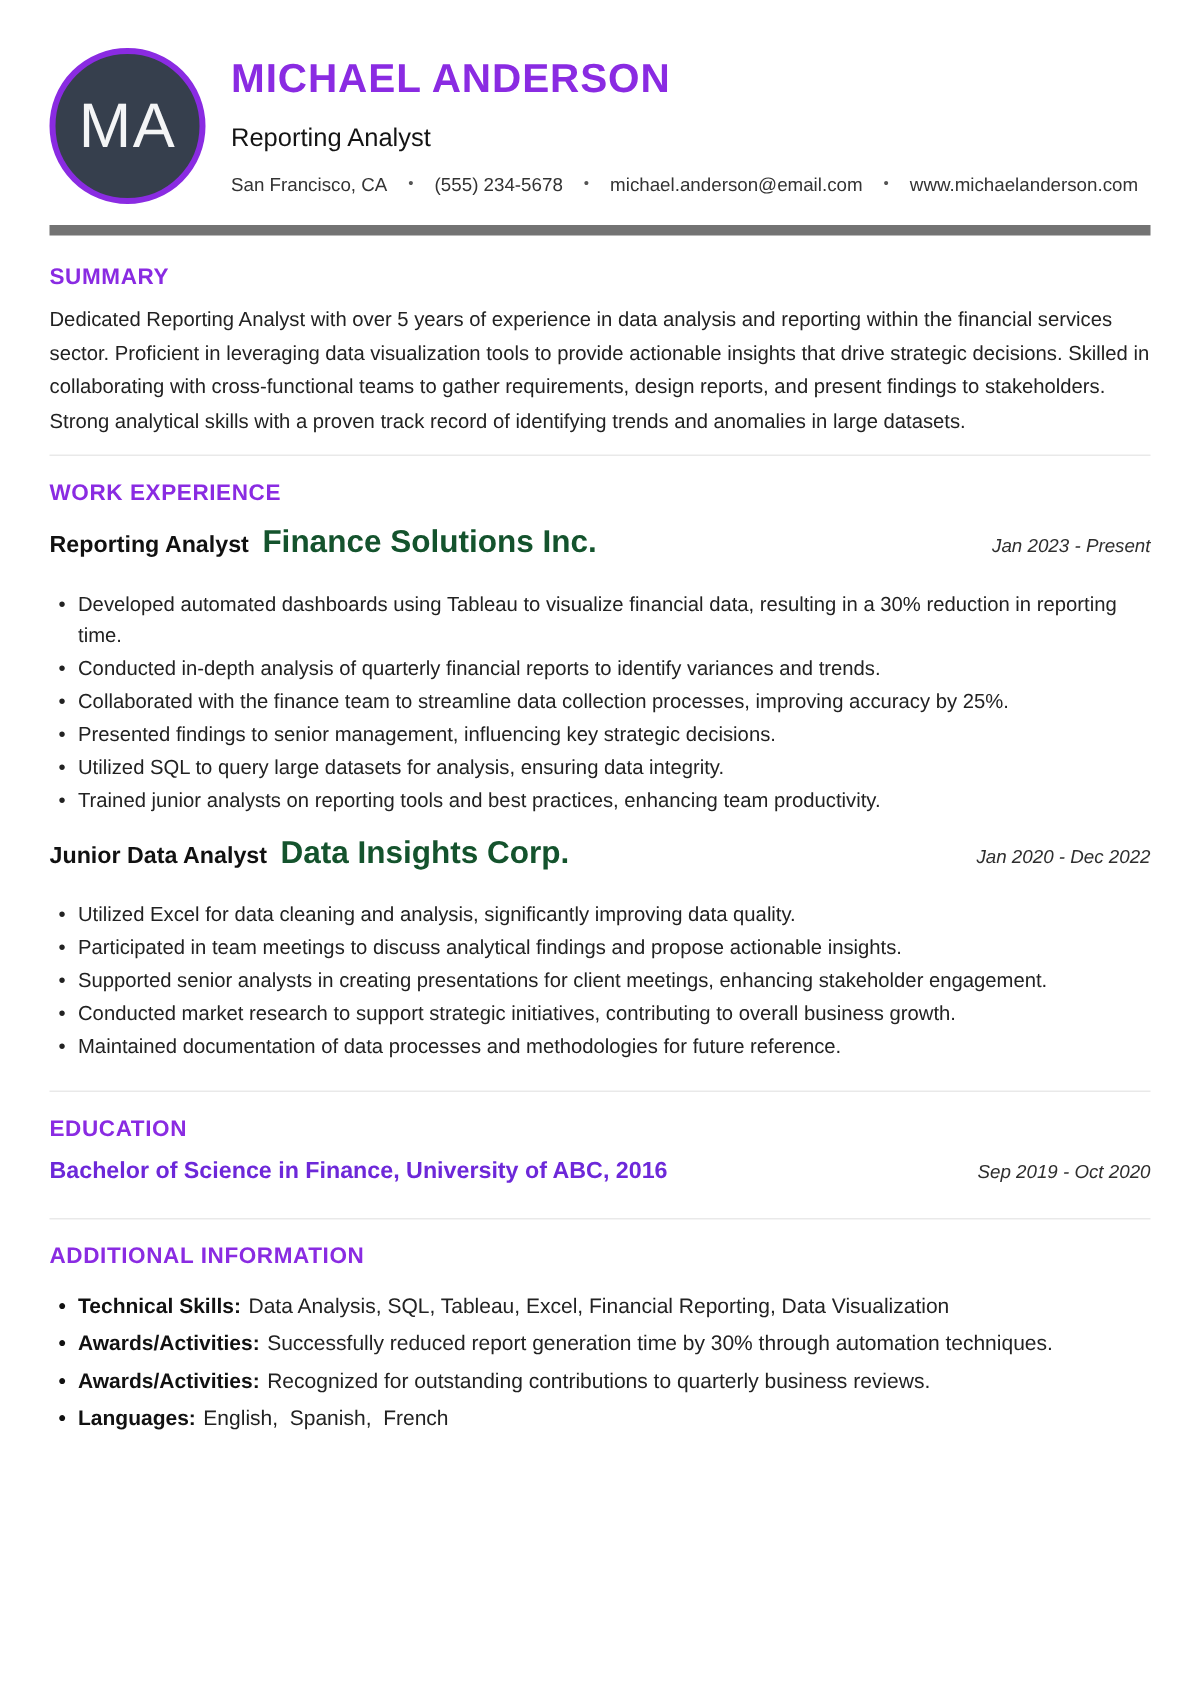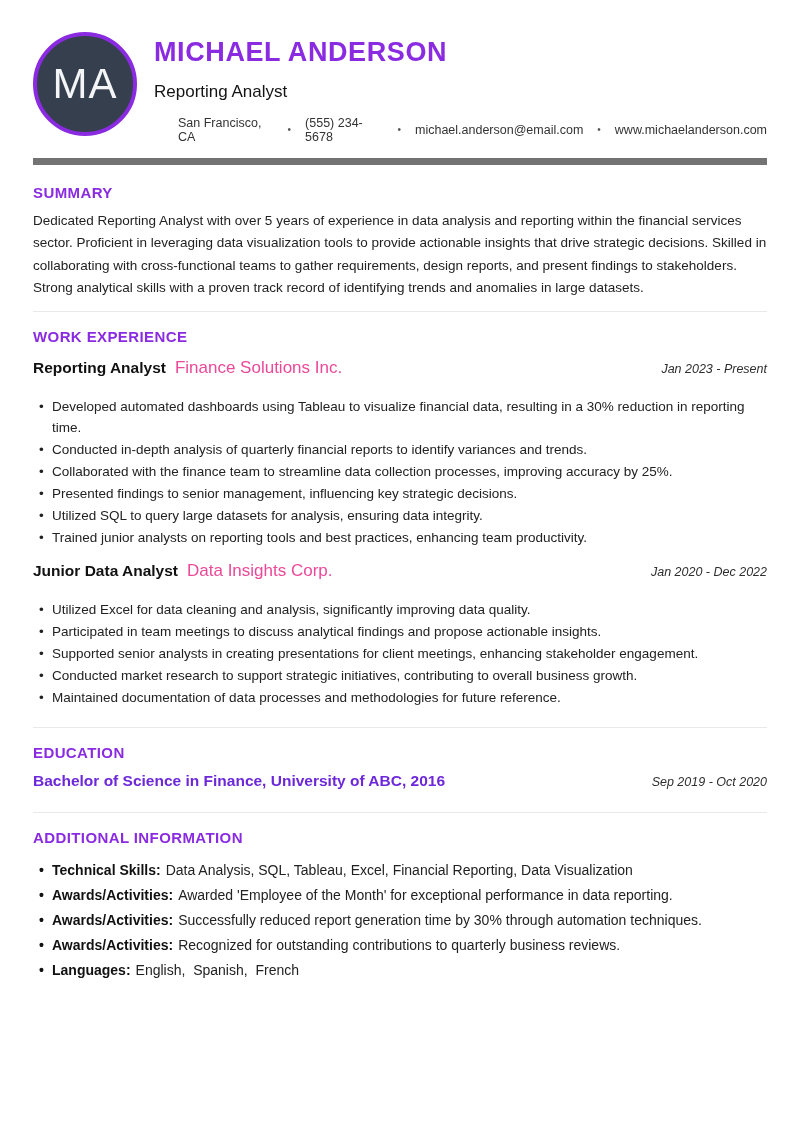--- a/index.html
+++ b/index.html
@@ -33,21 +33,21 @@
   .person-name {
     color: #8a2be2;
     font-size: 27px; font-weight: 800; letter-spacing: 0.6px;
     line-height: 1.1;
   }
   .person-title {
     margin-top: 14px;
     font-size: 17px; color: #141414; font-weight: 400;
   }
   .contact-row {
-    margin-top: 14px; margin-left: 24px;
+    margin-top: 14px; margin-left: 0;
     display: flex; align-items: center; gap: 14px;
     font-size: 12.5px; color: #333333;
   }
   .contact-dot { color: #555; font-size: 10px; }
 
   
   .section { border-bottom: 1px solid #e9e9e9; }
   .section:last-child { border-bottom: none; }
   .section-heading {
     color: #8a2be2;
@@ -57,21 +57,21 @@
   .sec-summary p {
     margin-top: 9px;
     font-size: 13.5px; line-height: 22.5px; color: #222222;
   }
   .sec-work { padding: 16px 0 18px 0; }
   .job-header {
     display: flex; justify-content: space-between; align-items: baseline;
     margin-top: 13px;
   }
   .job-title { font-size: 15.5px; font-weight: 700; color: #111111; }
-  .job-company { font-size: 17px; font-weight: 400; color: #ec4899; margin-left: 9px; }
+  .job-company { font-size: 21px; font-weight: 700; color: #14532d; margin-left: 9px; }
   .job-dates, .edu-dates {
     font-size: 12.5px; font-style: italic; color: #2e2e2e; font-weight: 400;
     white-space: nowrap;
   }
   ul.bullets { list-style: none; margin-top: 18px; }
   ul.bullets li {
     position: relative;
     padding-left: 19px;
     font-size: 13.5px; line-height: 21px; color: #222222;
     margin-bottom: 1px;
@@ -177,23 +177,20 @@
     </div>
   </section>
 
   <section class="section sec-additional">
     <h2 class="section-heading">ADDITIONAL INFORMATION</h2>
     <ul class="add-list">
       <li>
         <span class="ai-label">Technical Skills:</span><span class="ai-text">Data Analysis, SQL, Tableau, Excel, Financial Reporting, Data Visualization</span>
       </li>
       <li>
-        <span class="ai-label">Awards/Activities:</span><span class="ai-text">Awarded 'Employee of the Month' for exceptional performance in data reporting.</span>
-      </li>
-      <li>
         <span class="ai-label">Awards/Activities:</span><span class="ai-text">Successfully reduced report generation time by 30% through automation techniques.</span>
       </li>
       <li>
         <span class="ai-label">Awards/Activities:</span><span class="ai-text">Recognized for outstanding contributions to quarterly business reviews.</span>
       </li>
       <li>
         <span class="ai-label">Languages:</span><span class="ai-text">English,  Spanish,  French</span>
       </li>
     </ul>
   </section>

